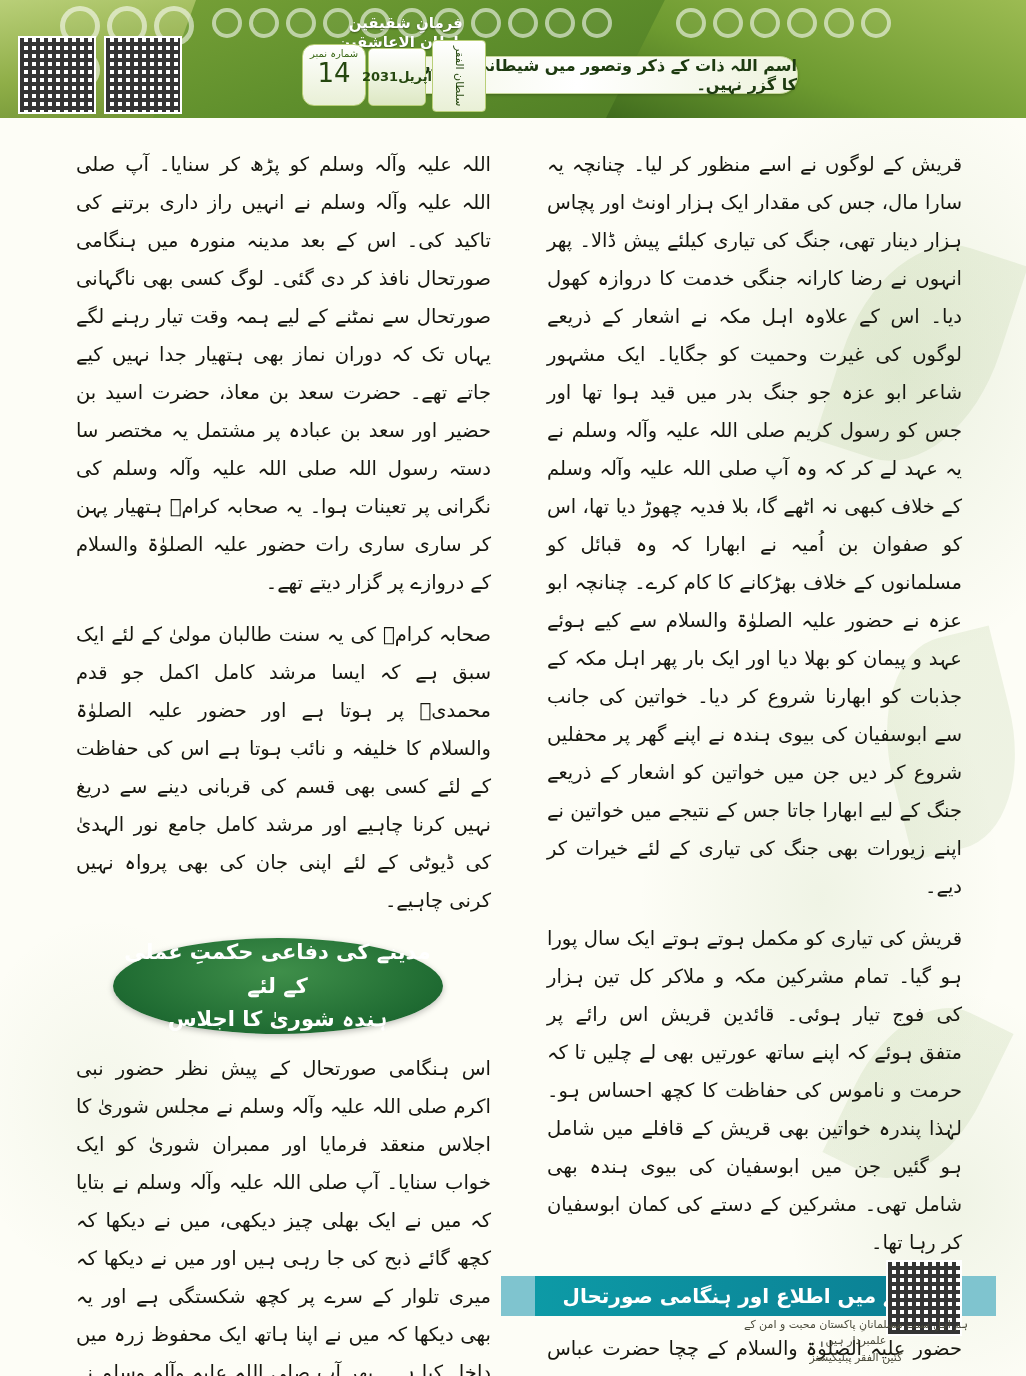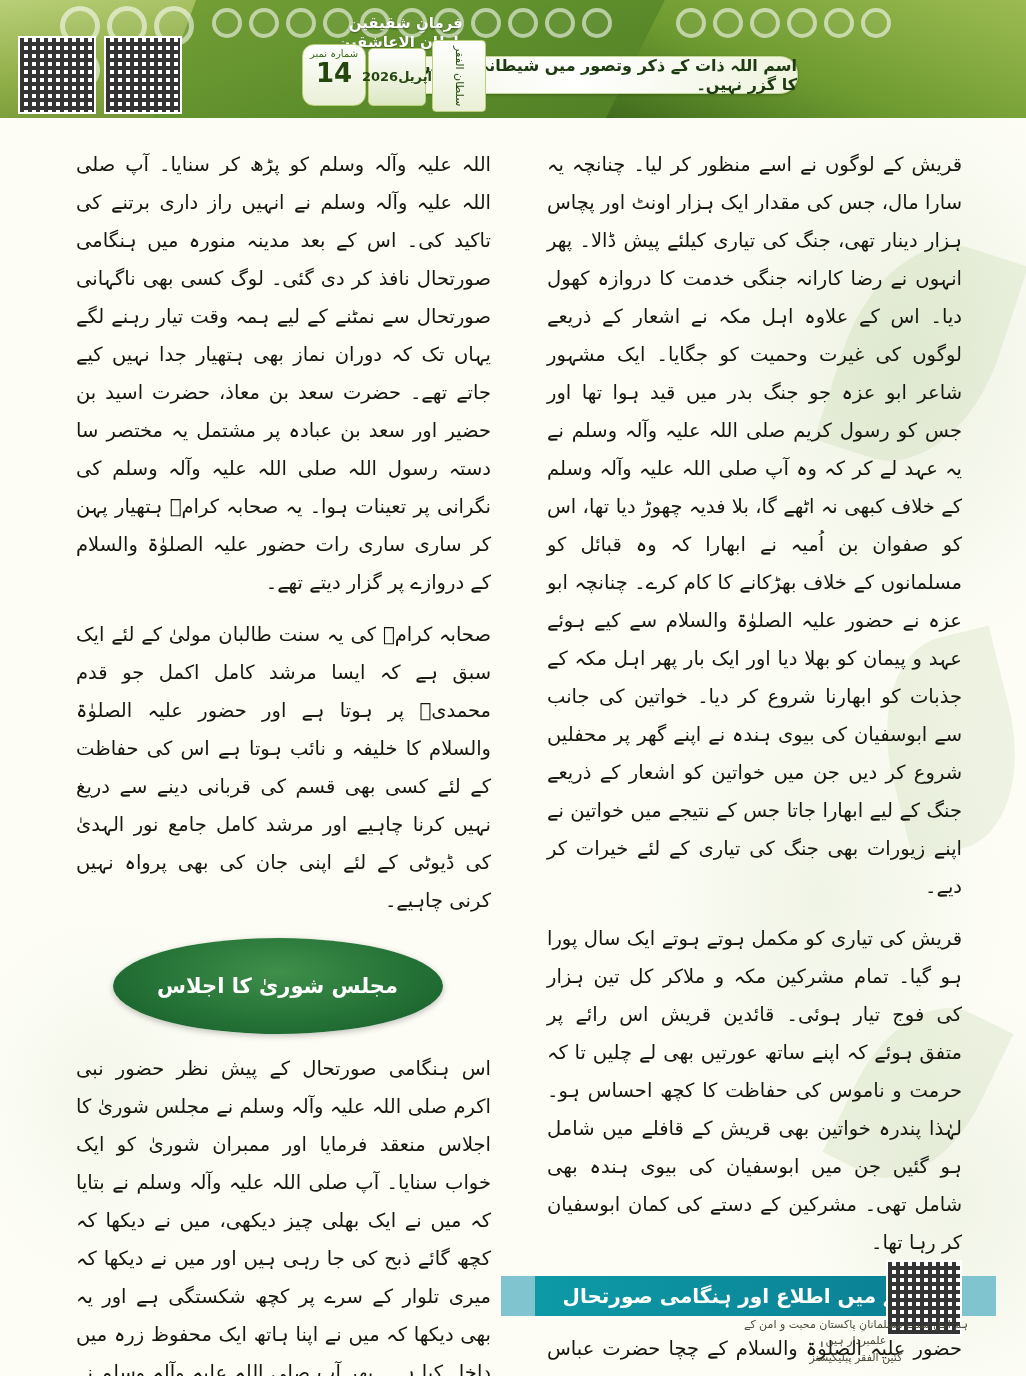--- a/index.html
+++ b/index.html
@@ -51,21 +51,21 @@
     display:flex;align-items:center;justify-content:center;
     font-size:16px;color:#1d3a10;font-weight:bold;
     box-shadow:0 1px 3px rgba(0,0,0,.25);
   }
   .issue-badge{
     position:absolute;right:660px;top:44px;width:64px;height:62px;
     background:linear-gradient(180deg,#ffffff,#e9f0d6);
     border-radius:12px;border:1px solid #b9cf78;
     text-align:center;line-height:1.05;padding-top:4px;box-sizing:border-box;
   }
-  .issue-badge .num{font-size:26px;font-weight:bold;color:#25470f;}
+  .issue-badge .num{font-size:26px;font-weight:normal;color:#25470f;}
   .issue-badge .sm{font-size:10px;color:#3f6b1d;}
   .month-badge{
     position:absolute;right:600px;top:48px;width:56px;height:56px;
     background:linear-gradient(180deg,#ffffff,#dde8c3);
     border-radius:5px;border:1px solid #b9cf78;
     display:flex;align-items:center;justify-content:center;
     font-size:13px;color:#25470f;font-weight:bold;line-height:1.2;
   }
   .brandbox{
     position:absolute;right:540px;top:40px;width:52px;height:70px;
@@ -213,21 +213,21 @@
 
   <div class="tagline">اسم اللہ ذات کے ذکر وتصور میں شیطانی استدراج کا گزر نہیں۔</div>
 
   <div class="issue-badge">
     <div class="sm">شمارہ نمبر</div>
     <div class="num">14</div>
   </div>
 
   <div class="month-badge">
     <span>اپریل</span>
-    <span>2026</span>
+    <span>2031</span>
   </div>
 
   <div class="brandbox">سلطان الفقر</div>
 
   <div class="qr qr1">
       <div class="qrmesh"></div>
     </div>
   <div class="qr qr2">
       <div class="qrmesh"></div>
     </div>
@@ -252,21 +252,22 @@
       <div class="bar bar-teal">مدینے میں اطلاع اور ہنگامی صورتحال</div>
 
       <p class="txt">حضور علیہ الصلوٰۃ والسلام کے چچا حضرت عباس رضی اللہ عنہ قریش کی اس ساری نقل و حرکت کا بغور جائزہ لے رہے تھے۔ آپ نے تمام تفصیلات ایک قاصد کے ذریعے بذریعہ خط حضور علیہ الصلوٰۃ والسلام کی بارگاہ میں بھیجی۔ یہ خط حضرت ابی کعب نے نبی اکرم صلی</p>
     </div>
 
     <div class="col">
       <p class="txt">اللہ علیہ وآلہ وسلم کو پڑھ کر سنایا۔ آپ صلی اللہ علیہ وآلہ وسلم نے انہیں راز داری برتنے کی تاکید کی۔ اس کے بعد مدینہ منورہ میں ہنگامی صورتحال نافذ کر دی گئی۔ لوگ کسی بھی ناگہانی صورتحال سے نمٹنے کے لیے ہمہ وقت تیار رہنے لگے یہاں تک کہ دوران نماز بھی ہتھیار جدا نہیں کیے جاتے تھے۔ حضرت سعد بن معاذ، حضرت اسید بن حضیر اور سعد بن عبادہ پر مشتمل یہ مختصر سا دستہ رسول اللہ صلی اللہ علیہ وآلہ وسلم کی نگرانی پر تعینات ہوا۔ یہ صحابہ کرامؓ ہتھیار پہن کر ساری ساری رات حضور علیہ الصلوٰۃ والسلام کے دروازے پر گزار دیتے تھے۔</p>
       <p class="txt">صحابہ کرامؓ کی یہ سنت طالبان مولیٰ کے لئے ایک سبق ہے کہ ایسا مرشد کامل اکمل جو قدم محمدیؐ پر ہوتا ہے اور حضور علیہ الصلوٰۃ والسلام کا خلیفہ و نائب ہوتا ہے اس کی حفاظت کے لئے کسی بھی قسم کی قربانی دینے سے دریغ نہیں کرنا چاہیے اور مرشد کامل جامع نور الہدیٰ کی ڈیوٹی کے لئے اپنی جان کی بھی پرواہ نہیں کرنی چاہیے۔</p>
 
       <div class="oval">
-        <span>مجلس شوریٰ کا اجلاس</span>
+        <span>مدینے کی دفاعی حکمتِ عملی کے لئے</span>
+        <span>ہندہ شوریٰ کا اجلاس</span>
       </div>
 
       <p class="txt">اس ہنگامی صورتحال کے پیش نظر حضور نبی اکرم صلی اللہ علیہ وآلہ وسلم نے مجلس شوریٰ کا اجلاس منعقد فرمایا اور ممبران شوریٰ کو ایک خواب سنایا۔ آپ صلی اللہ علیہ وآلہ وسلم نے بتایا کہ میں نے ایک بھلی چیز دیکھی، میں نے دیکھا کہ کچھ گائے ذبح کی جا رہی ہیں اور میں نے دیکھا کہ میری تلوار کے سرے پر کچھ شکستگی ہے اور یہ بھی دیکھا کہ میں نے اپنا ہاتھ ایک محفوظ زرہ میں داخل کیا ہے۔ پھر آپ صلی اللہ علیہ وآلہ وسلم نے یہ گئے کہ آپ صلی اللہ علیہ وآلہ وسلم کے گھر کی کوئی آدمی شہید ہو گا اور محفوظ زرہ سے مراد شہر مدینہ ہے۔</p>
 
     </div>
 
   </div>
 
   <div class="footer-qr">
       <div class="qrmesh"></div>

